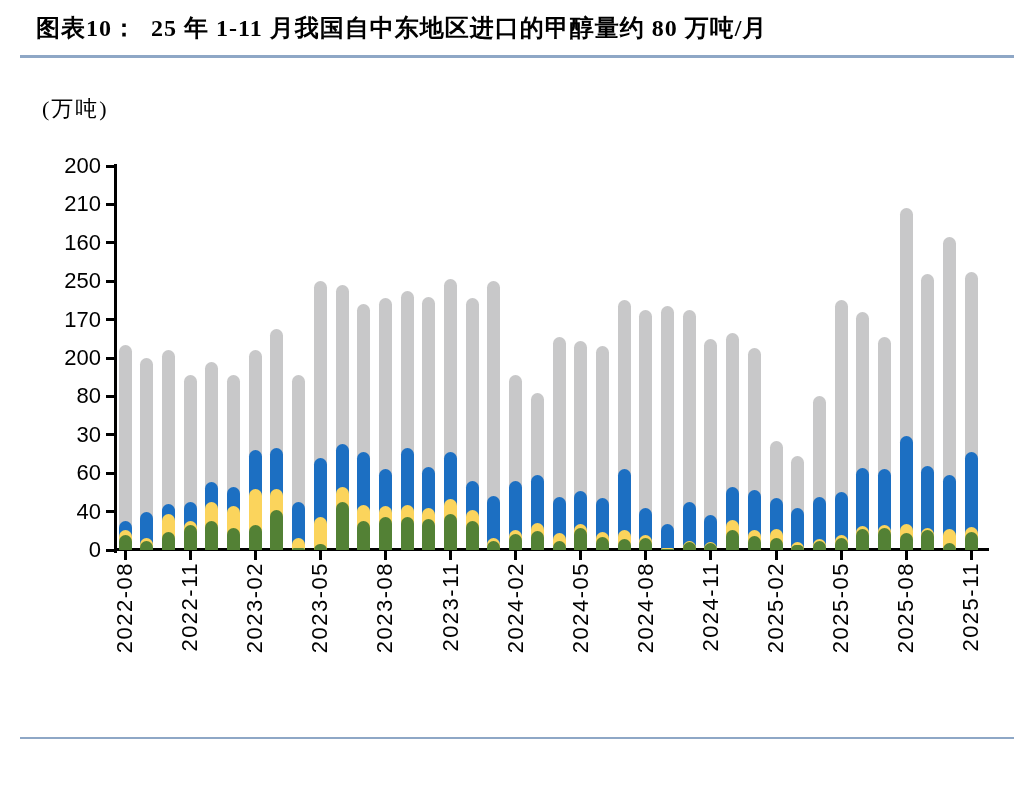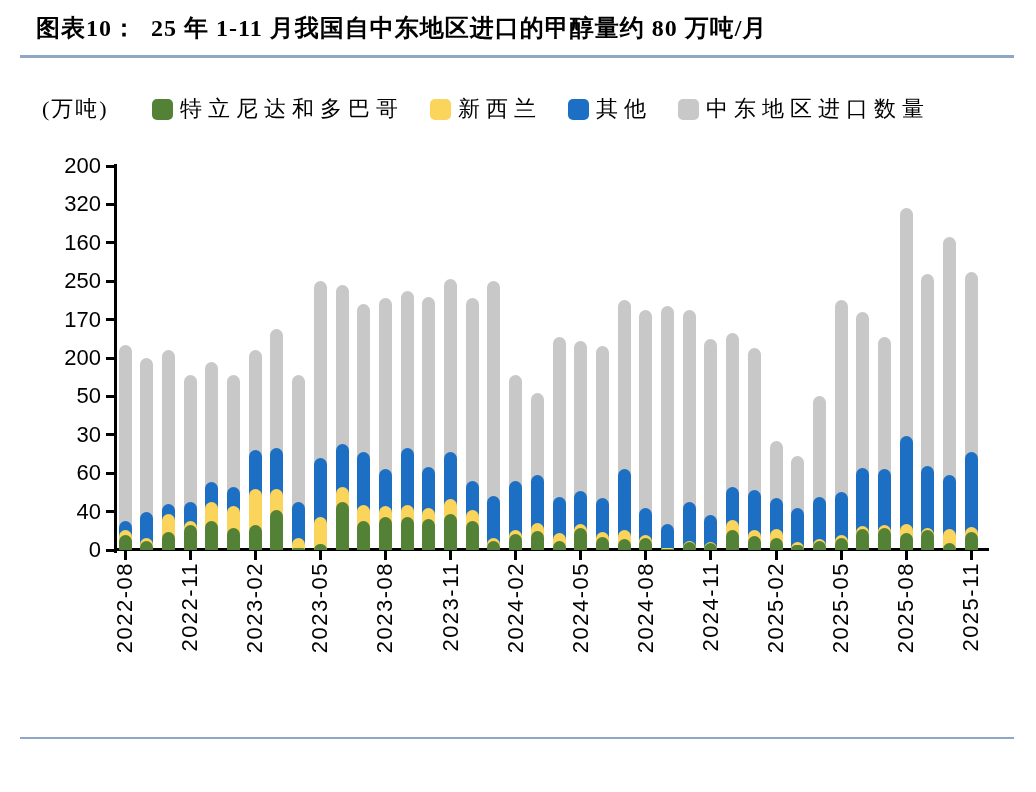--- a/index.html
+++ b/index.html
@@ -41,63 +41,45 @@
 
 <div class="page">
 
   <div class="title-row">
     <span class="fig-label">图表10：</span><span>25 年 1-11 月我国自中东地区进口的甲醇量约 80 万吨/月</span>
   </div>
   <div class="rule top"></div>
 
   <div class="legend-row">
     <span class="unit-label">(万吨)</span>
-    <div class="legend" id="legend">
-        <div class="legend-item">
-          <span class="swatch" style="background: rgb(83, 129, 53);"></span>
-          <span class="legend-label">特立尼达和多巴哥</span>
-        </div>
-        <div class="legend-item">
-          <span class="swatch" style="background: rgb(251, 212, 92);"></span>
-          <span class="legend-label">新西兰</span>
-        </div>
-        <div class="legend-item">
-          <span class="swatch" style="background: rgb(28, 111, 194);"></span>
-          <span class="legend-label">其他</span>
-        </div>
-        <div class="legend-item">
-          <span class="swatch" style="background: rgb(200, 200, 201);"></span>
-          <span class="legend-label">中东地区进口数量</span>
-        </div>
-      </div>
   </div>
 
   <div class="plot" id="plot">
     <div class="yaxis-line"></div>
     <div class="xaxis-line"></div>
   <div class="ytick" style="top: 382.5px;"></div>
       <div class="ylab" style="top: 371px;">0</div>
       <div class="ytick" style="top: 344.1px;"></div>
       <div class="ylab" style="top: 332.6px;">40</div>
       <div class="ytick" style="top: 305.7px;"></div>
       <div class="ylab" style="top: 294.2px;">60</div>
       <div class="ytick" style="top: 267.3px;"></div>
       <div class="ylab" style="top: 255.8px;">30</div>
       <div class="ytick" style="top: 228.9px;"></div>
-      <div class="ylab" style="top: 217.4px;">50</div>
+      <div class="ylab" style="top: 217.4px;">80</div>
       <div class="ytick" style="top: 190.5px;"></div>
       <div class="ylab" style="top: 179px;">200</div>
       <div class="ytick" style="top: 152.1px;"></div>
       <div class="ylab" style="top: 140.6px;">170</div>
       <div class="ytick" style="top: 113.7px;"></div>
       <div class="ylab" style="top: 102.2px;">250</div>
       <div class="ytick" style="top: 75.3px;"></div>
       <div class="ylab" style="top: 63.8px;">160</div>
       <div class="ytick" style="top: 36.9px;"></div>
-      <div class="ylab" style="top: 25.4px;">320</div>
+      <div class="ylab" style="top: 25.4px;">210</div>
       <div class="ytick" style="top: -1.5px;"></div>
       <div class="ylab" style="top: -13px;">200</div>
       <div class="bar" style="left: 1.5px; width: 13px;">
         <div class="seg" style="background: rgb(200, 200, 201); height: 205.44px;"></div>
         <div class="seg" style="background: rgb(28, 111, 194); height: 28.8px;"></div>
         <div class="seg" style="background: rgb(251, 212, 92); height: 20.16px;"></div>
         <div class="seg" style="background: rgb(83, 129, 53); height: 15.36px;"></div>
       </div>
       <div class="xtick" style="left: 6.5px;"></div>
       <div class="xlab" style="left: -52px;">2022-08</div>

